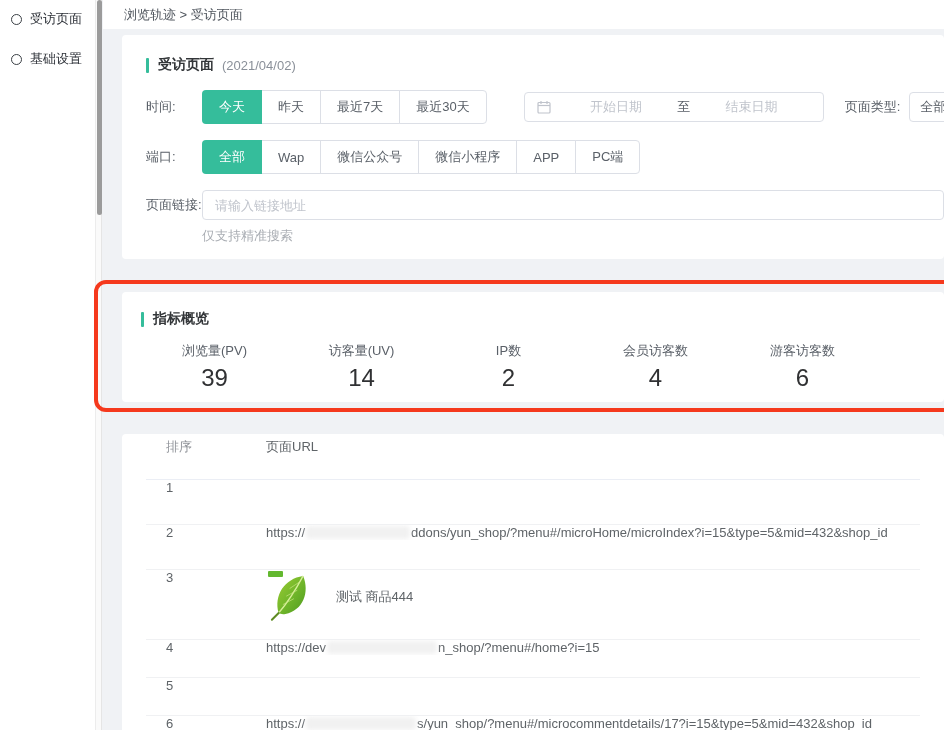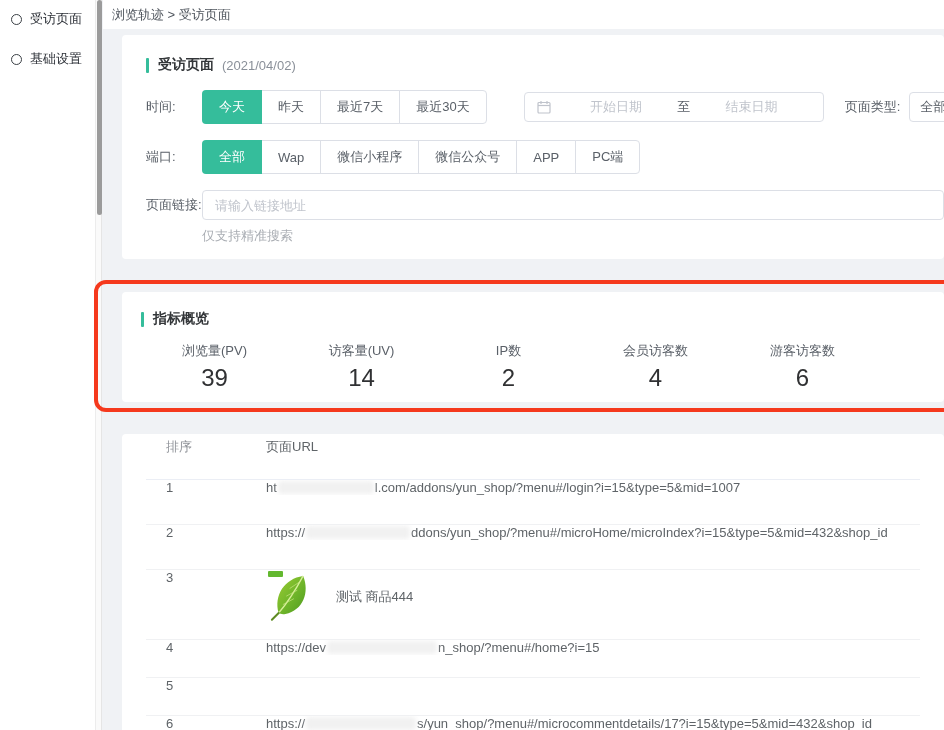--- a/index.html
+++ b/index.html
@@ -32,21 +32,21 @@
     background: #fafafa; border-left: 1px solid #ececec; border-right: 1px solid #e5e5e5; z-index: 3;
   }
   .vscroll .thumb {
     position: absolute; top: 0; left: 1px; width: 5px; height: 215px;
     background: #9b9b9b; border-radius: 3px;
   }
   
   .content { position: absolute; left: 103px; top: 0; right: 0; bottom: 0; }
   .breadcrumb-bar {
     height: 29px; background: #ffffff; display: flex; align-items: center;
-    padding-left: 9px; font-size: 13px; color: #50565e;
+    padding-left: 21px; font-size: 13px; color: #50565e;
   }
   .card {
     background: #ffffff; border-radius: 4px; margin-left: 19px;
   }
   .card1 { margin-top: 6px; padding: 21px 24px 14px 24px; }
   .sec-head { display: flex; align-items: center; height: 18px; }
   .sec-bar { width: 3px; height: 15px; border-radius: 1px; margin-right: 9px; }
   .sec-title { font-size: 14px; font-weight: bold; color: #333639; }
   .sec-sub { font-size: 13px; color: #8a9099; margin-left: 8px; }
   .filter-row { display: flex; align-items: center; margin-top: 16px; }
@@ -177,23 +177,23 @@
       </span>
     </div>
 
     <div class="filter-row">
       <span class="f-label">端口:</span>
       <span class="seg-group" id="port-group">
   <span class="seg-btn sel" style="background: rgb(53, 189, 155);">全部</span>
 
   <span class="seg-btn">Wap</span>
 
+  <span class="seg-btn">微信公众号</span>
+
   <span class="seg-btn">微信小程序</span>
-
-  <span class="seg-btn">微信公众号</span>
 
   <span class="seg-btn">APP</span>
 
   <span class="seg-btn">PC端</span>
 </span>
     </div>
 
     <div class="filter-row">
       <span class="f-label">页面链接:</span>
       <input class="link-input" type="text" placeholder="请输入链接地址" style="">
@@ -238,23 +238,20 @@
   </div>
 
   <div class="card card3">
     <div class="t-row t-header">
       <span class="t-rank">排序</span>
       <span class="t-url">页面URL</span>
     </div>
     <div class="t-body" id="table-body">
   <div class="t-row">
     <span class="t-rank">1</span>
-    <span class="t-url">
-      <span>ht</span><span class="redact" style="width: 96px;"></span><span>l.com/addons/yun_shop/?menu#/login?i=15&amp;type=5&amp;mid=1007</span>
-    </span>
   </div>
 
   <div class="t-row">
     <span class="t-rank">2</span>
     <span class="t-url">
       <span>https://</span><span class="redact" style="width: 104px;"></span><span>ddons/yun_shop/?menu#/microHome/microIndex?i=15&amp;type=5&amp;mid=432&amp;shop_id</span>
     </span>
   </div>
 
   <div class="t-row tall">

